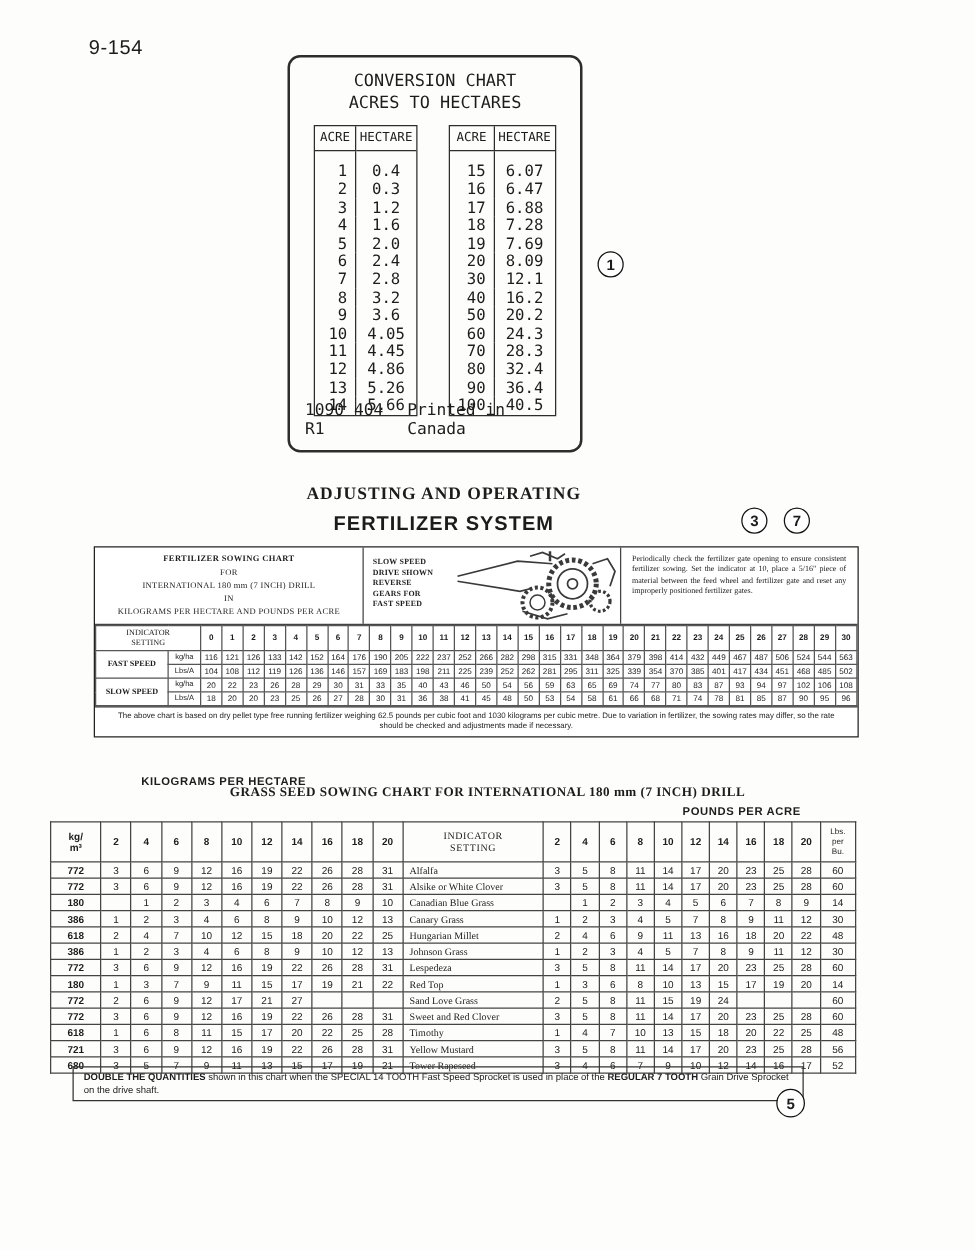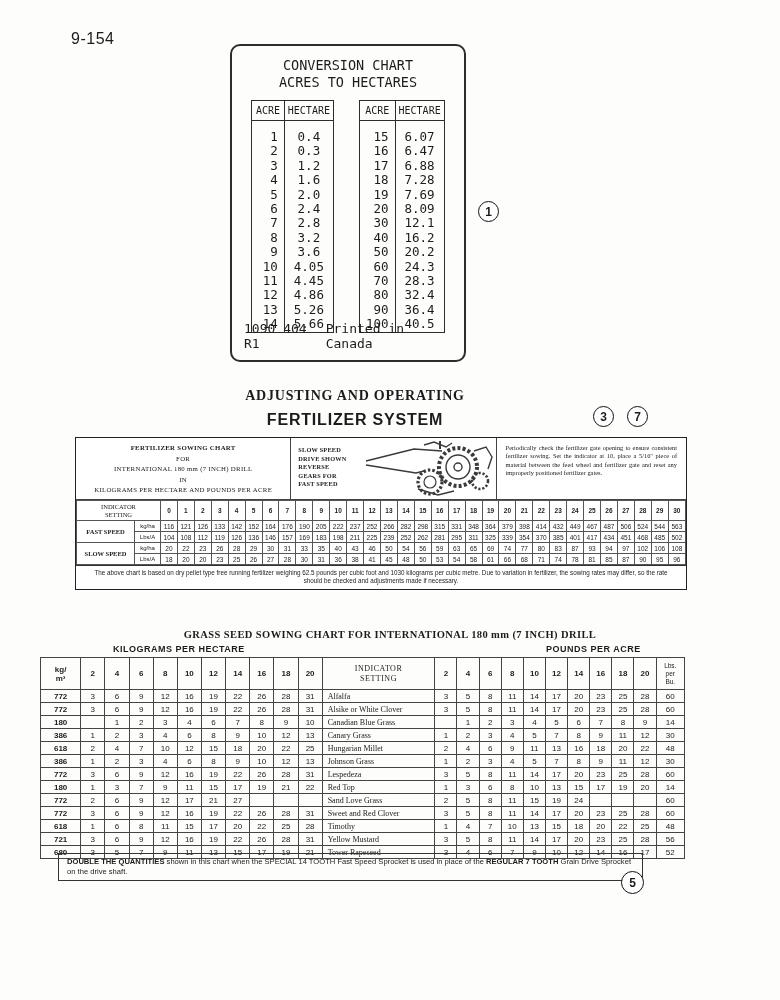--- a/index.html
+++ b/index.html
@@ -58,21 +58,21 @@
   .ftable td.ind-label { font: 6.5px "Liberation Serif", serif; line-height: 7.5px; height: 20px; }
   .ftable td.setting { font-weight: bold; height: 20px; }
   .ftable td.speed { font: bold 6.5px "Liberation Serif", serif; }
   .ftable td.unit { font: 6px "Liberation Sans", sans-serif; }
   #fert-footnote { padding: 3px 18px 4px; text-align: center;
                    font: 6.3px "Liberation Sans", sans-serif; line-height: 8px; border-top: 1.5px solid #333; }
 
   
   #grass-title { left: 70px; top: 629px; width: 640px; text-align: center;
                  font: 10.5px "Liberation Serif", serif; letter-spacing: .4px; font-weight: bold; }
-  #grass-kg-label { left: 113px; top: 644px; font: bold 9px "Liberation Sans", sans-serif; letter-spacing: .5px; }
+  #grass-kg-label { left: 113px; top: 620px; font: bold 9px "Liberation Sans", sans-serif; letter-spacing: .5px; }
   #grass-lb-label { left: 508px; top: 644px; font: bold 9px "Liberation Sans", sans-serif; letter-spacing: .5px; padding-left: 38px; }
   #grass-wrap { left: 40px; top: 657px; width: 645px; }
   table.gtable { border-collapse: collapse; width: 100%; table-layout: fixed; border-radius: 24px; }
   .gtable td, .gtable th { border: 1.2px solid #444; text-align: center; padding: 0;
             font: 8px "Liberation Sans", sans-serif; height: 13px; overflow: hidden; white-space: nowrap; }
   .gtable th { height: 32px; font-weight: bold; }
   .gtable th.kgm { font: bold 8px "Liberation Sans", sans-serif; line-height: 9px; }
   .gtable th.ind { font: 8px "Liberation Serif", serif; line-height: 10px; letter-spacing: .5px; }
   .gtable th.lbsbu { font: 6.5px "Liberation Sans", sans-serif; line-height: 8px; }
   .gtable td.b { font-weight: bold; }

